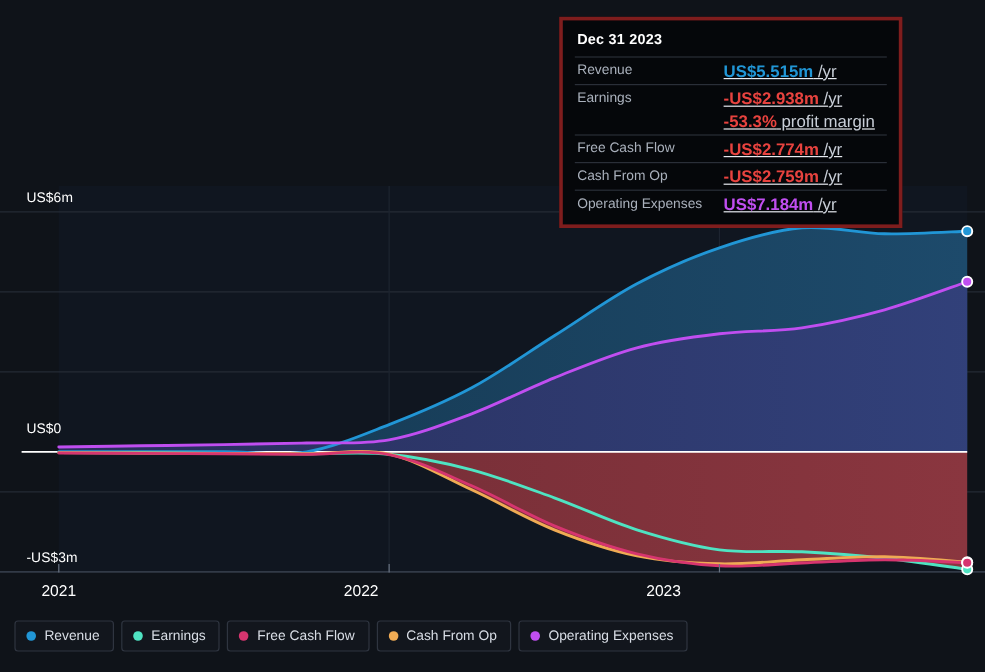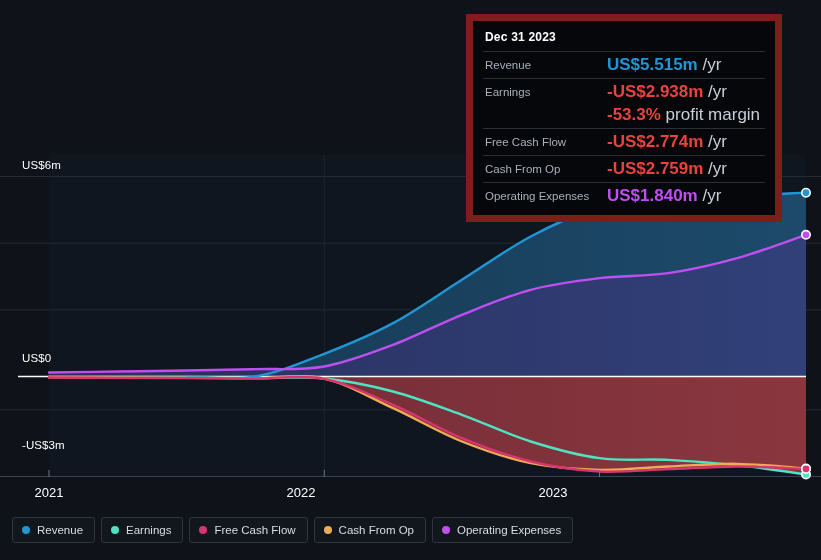--- a/index.html
+++ b/index.html
@@ -20,39 +20,39 @@
     position:absolute;font-size:11.5px;color:#ffffff;
     letter-spacing:.1px;white-space:nowrap;
   }
   .xlab{
     position:absolute;font-size:13px;color:#ffffff;
     transform:translateX(-50%);white-space:nowrap;
   }
 
   
   .tooltip{
-    position:absolute;left:466px;top:14px;width:316px;
-    background:#05070a;border:7px solid #7f1d1d;
+    position:absolute;left:466px;top:14px;width:286px;
+    background:#05070a;border:3px solid #7f1d1d;
     box-sizing:border-box;padding:8px 10px 6px 10px;
     font-size:11.5px;
   }
   .tt-date{
     color:#ffffff;font-weight:bold;font-size:12px;
     padding:1px 0 7px 2px;letter-spacing:.2px;
   }
   .tt-row{
     display:flex;align-items:center;
     border-top:1px solid #2a2f38;
     padding:3px 2px 3px 2px;min-height:16px;
   }
   .tt-row.sub{border-top:none;padding-top:0;}
   .tt-key{
     width:122px;flex:none;color:#a9b0bb;font-size:11.5px;white-space:nowrap;
   }
-  .tt-val{font-size:17px;white-space:nowrap;}
+  .tt-val{font-size:14px;white-space:nowrap;text-decoration:underline;}
   .tt-val b{font-weight:bold;}
   .tt-unit{color:#c9cfd8;font-weight:normal;}
 
   
   .legend{
     position:absolute;left:12px;top:517px;
     display:flex;gap:6px;align-items:center;
   }
   .lg-item{
     display:flex;align-items:center;gap:7px;
@@ -111,21 +111,21 @@
           <circle cx="806" cy="192.66666666666666" r="4.2" fill="#2196d6" stroke="#ffffff" stroke-width="1.6"></circle>
           <circle cx="806" cy="234.79999999999998" r="4.2" fill="#c04ef0" stroke="#ffffff" stroke-width="1.6"></circle>
           <circle cx="806" cy="474.43333333333334" r="4.2" fill="#4fe3c2" stroke="#ffffff" stroke-width="1.6"></circle>
           <circle cx="806" cy="468.4666666666667" r="4.2" fill="#efab54" stroke="#ffffff" stroke-width="1.6"></circle>
           <circle cx="806" cy="468.9666666666667" r="4.2" fill="#d6356f" stroke="#ffffff" stroke-width="1.6"></circle>
         </g>
     </svg>
 
     <div class="ylab" style="left:22px;top:159px;">US$6m</div>
     <div class="ylab" style="left:22px;top:352px;">US$0</div>
-    <div class="ylab" style="left:22px;top:439px;">-US$3m</div>
+    <div class="ylab" style="left:22px;top:459px;">-US$3m</div>
 
     <div class="xlab" style="left:49px;top:485px;">2021</div>
     <div class="xlab" style="left:301px;top:485px;">2022</div>
     <div class="xlab" style="left:553px;top:485px;text-align:right;">2023</div>
   </div>
 
   <div class="tooltip">
     <div class="tt-date">Dec 31 2023</div>
     <div id="tooltip-rows">
         <div class="tt-row">
@@ -143,21 +143,21 @@
         <div class="tt-row">
           <div class="tt-key">Free Cash Flow</div>
           <div class="tt-val"><b style="color: rgb(232, 67, 63);">-US$2.774m</b><span class="tt-unit"> /yr</span></div>
         </div>
         <div class="tt-row">
           <div class="tt-key">Cash From Op</div>
           <div class="tt-val"><b style="color: rgb(232, 67, 63); margin-top: 44px;">-US$2.759m</b><span class="tt-unit"> /yr</span></div>
         </div>
         <div class="tt-row">
           <div class="tt-key">Operating Expenses</div>
-          <div class="tt-val"><b style="color: rgb(192, 78, 240);">US$1.840m</b><span class="tt-unit"> /yr</span></div>
+          <div class="tt-val"><b style="color: rgb(192, 78, 240);">US$7.184m</b><span class="tt-unit"> /yr</span></div>
         </div>
       </div>
   </div>
 
   <div class="legend" id="legend">
       <div class="lg-item">
         <span class="lg-dot" style="background: rgb(33, 150, 214);"></span>
         <span>Revenue</span>
       </div>
       <div class="lg-item">

